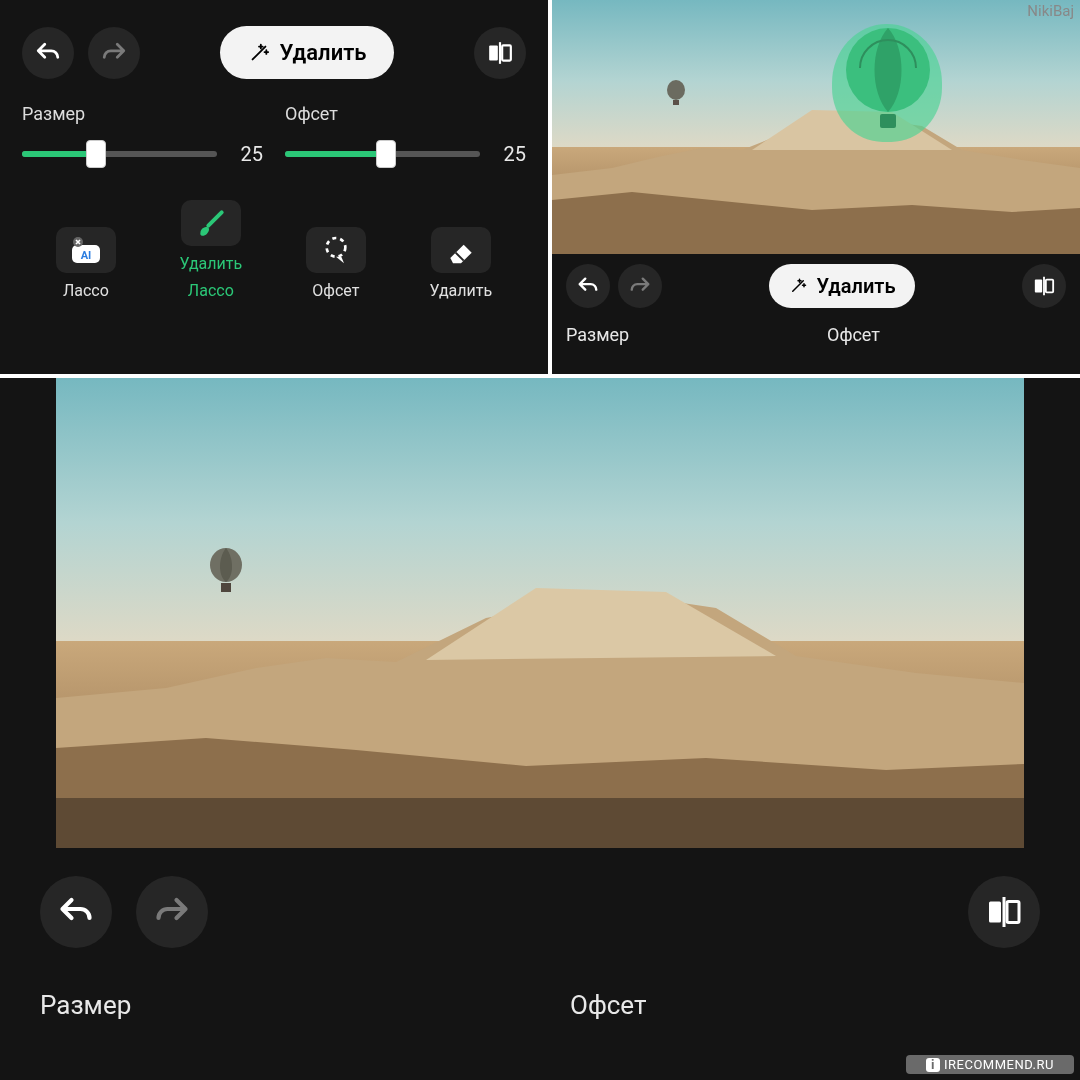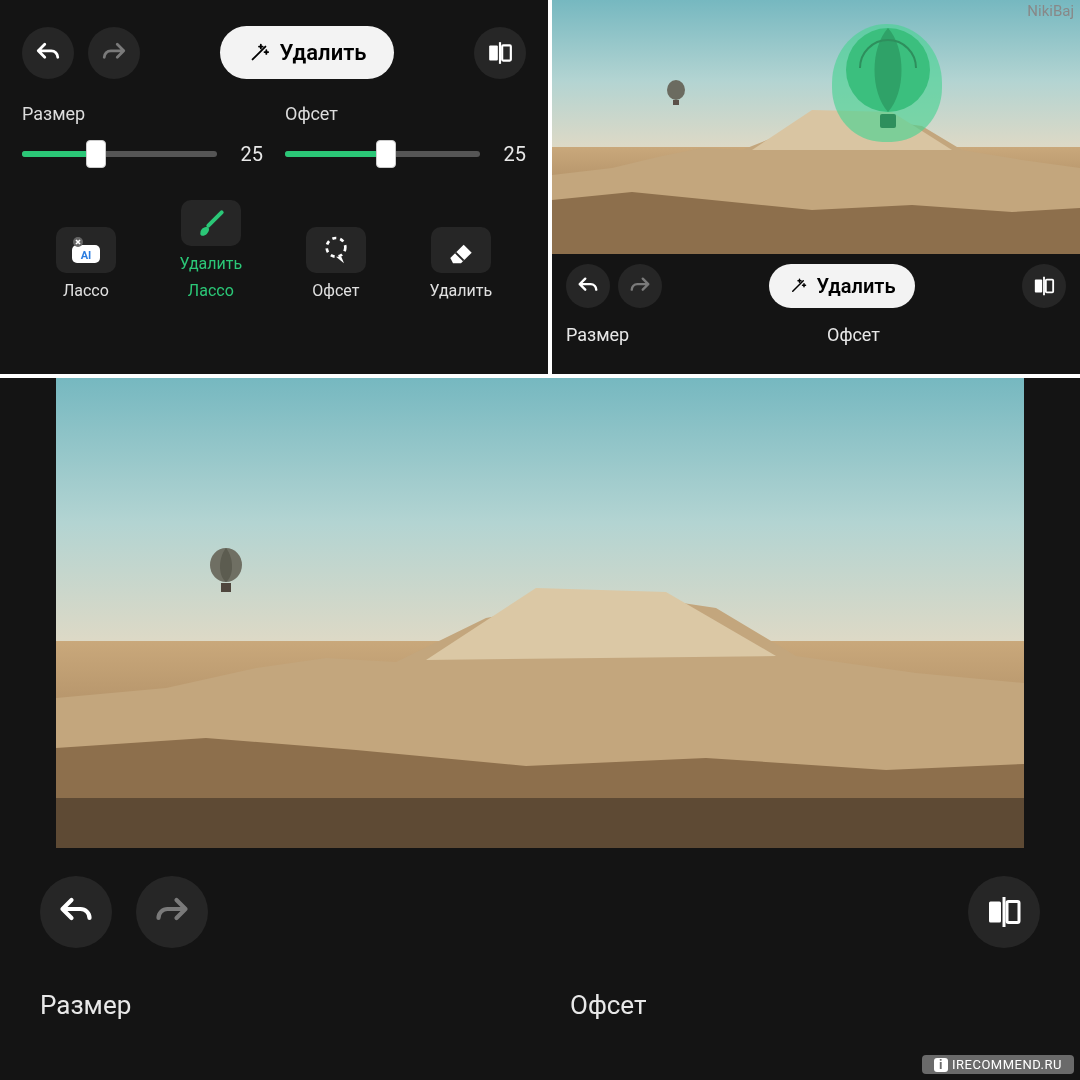--- a/index.html
+++ b/index.html
@@ -106,21 +106,21 @@
     position: absolute; background: #4cd294; opacity: 0.65;
     border-radius: 50% 50% 46% 46%;
   }
   
   .wm-top {
     position: absolute; top: 2px; right: 6px; font-size: 15px;
     color: #888; z-index: 40;
   }
   .wm-bot {
     position: absolute; bottom: 6px; right: 6px; font-size: 13px;
-    background: #6a6a6a; color: #fff; padding: 2px 12px;
+    background: #6a6a6a; color: #fff; padding: 2px 20px;
     border-radius: 4px; letter-spacing: .5px; z-index: 40;
   }
   .wm-bot .i {
     display: inline-block; background: #fff; color: #6a6a6a;
     width: 14px; height: 14px; border-radius: 3px; text-align: center;
     font-weight: 700; line-height: 14px; margin-right: 4px;
   }
   svg { display: block; }
 </style>
 </head>

